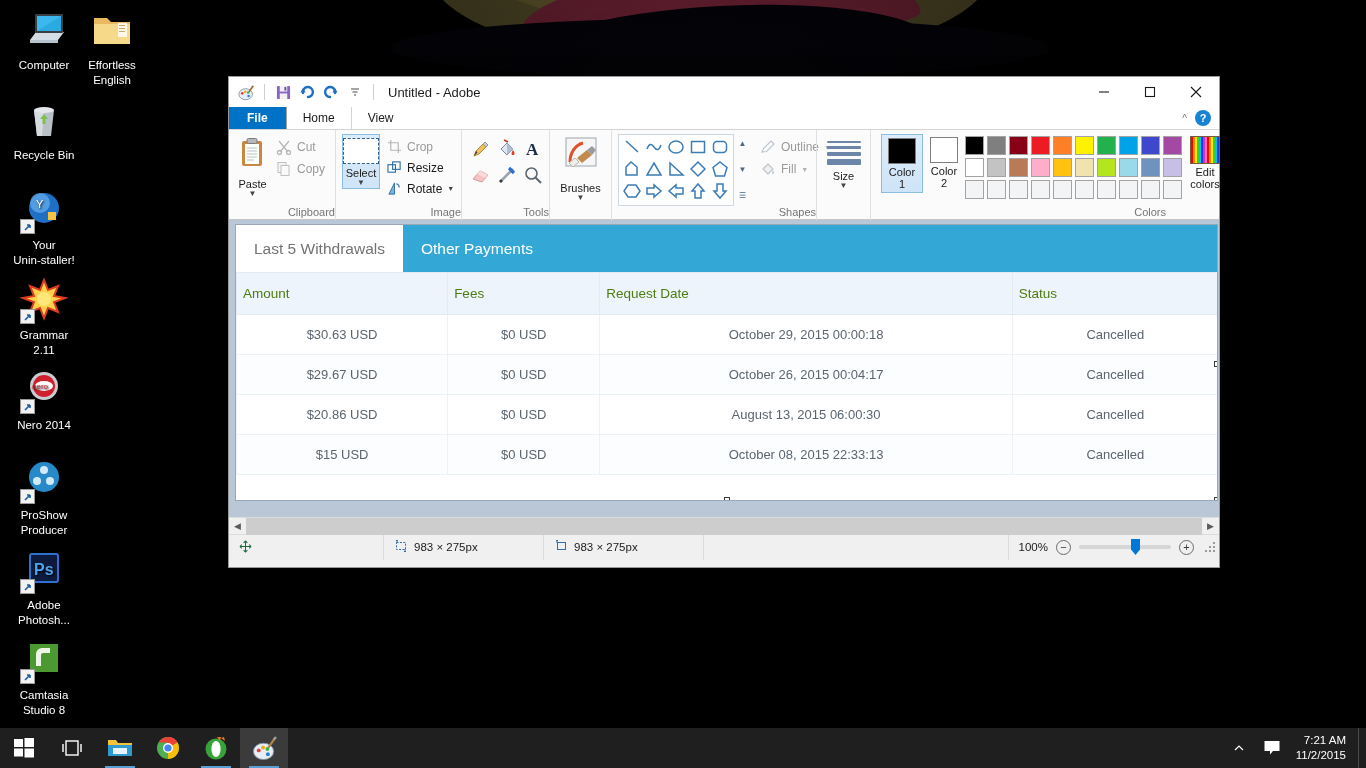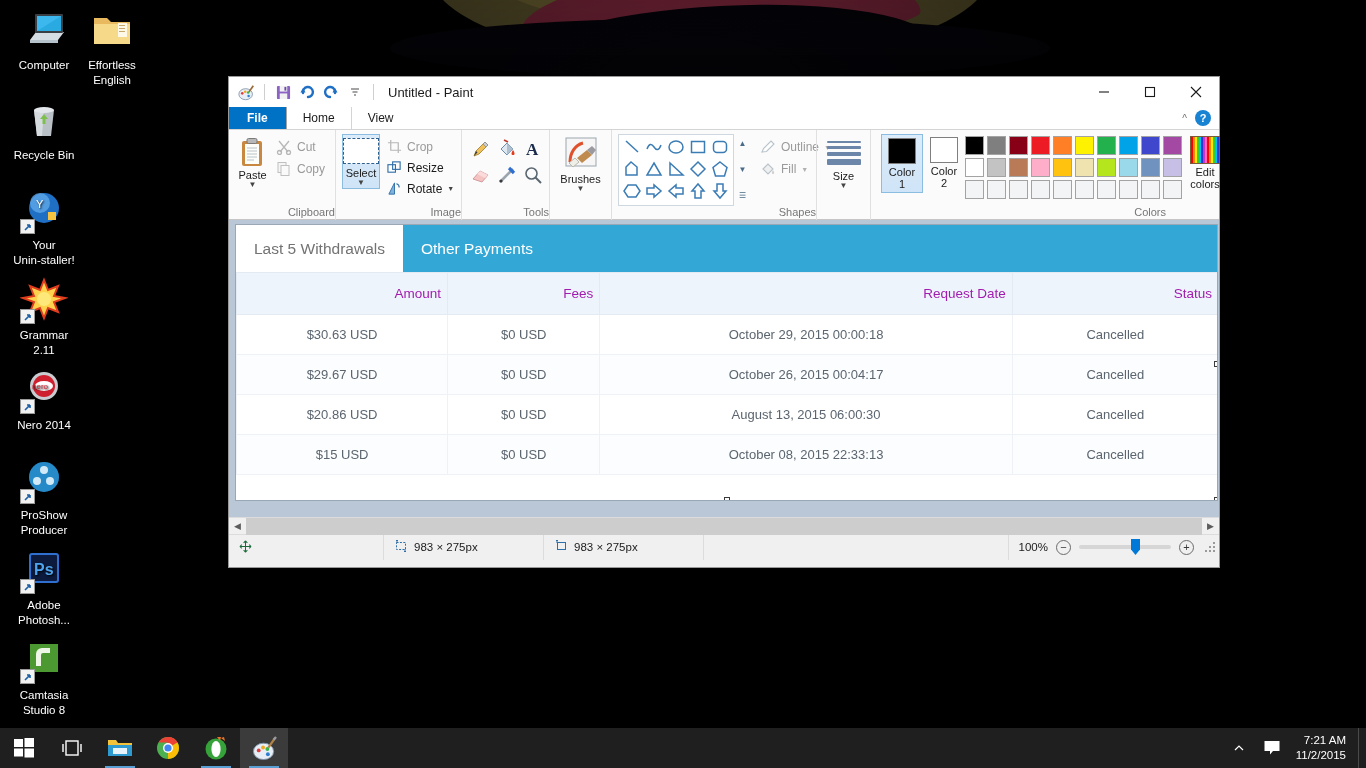--- a/index.html
+++ b/index.html
@@ -191,21 +191,21 @@
     text-align: right;
     font-size: 11px; color: #767676;
   }
   .bigbtn {
     width: 56px;
     display: flex; flex-direction: column; align-items: center;
     font-size: 11px; color: #1b1b1b;
     padding-top: 3px;
     cursor: pointer;
   }
-  .bigbtn .cap { margin-top: 0; line-height: 12px; text-align: center; }
+  .bigbtn .cap { margin-top: 9px; line-height: 12px; text-align: center; }
   .caret { font-size: 8px; line-height: 7px; color: #444; }
   .smallbtn {
     display: flex; align-items: center; gap: 5px;
     font-size: 12px; color: #9a9a9a;
     padding: 3px 4px;
     cursor: pointer;
     white-space: nowrap;
   }
   .smallbtn.enabled { color: #1b1b1b; }
   .col { display: flex; flex-direction: column; justify-content: flex-start; padding-top: 2px; }
@@ -328,23 +328,23 @@
     cursor: pointer;
   }
   .wtab.active {
     background: #fff;
     color: #737373;
   }
   table.wtable { width: 100%; border-collapse: collapse; font-size: 13px; color: #55606b; }
   table.wtable th {
     background: #edf4fb;
     font-weight: normal;
-    color: #a21caf;
+    color: #4d7c0f;
     padding: 13px 6px;
-    text-align: right;
+    text-align: left;
     border: 1px solid #e3eaf1;
     font-size: 13.5px;
   }
   table.wtable td {
     padding: 12px 6px;
     text-align: center;
     border: 1px solid #eef2f6;
     font-size: 13px;
     color: #5b656f;
   }
@@ -646,21 +646,21 @@
             <path d="M9.5 8.5 L12 4 L14.5 8.5 Z" fill="#1f6fc4"></path>
           </svg>
         </div>
         <div class="qat-btn">
           <svg width="12" height="12" viewBox="0 0 12 12">
             <path d="M2 3 H10 M3.5 6 H8.5 M5 9 H7" stroke="#4a4a4a" stroke-width="1.2"></path>
           </svg>
         </div>
         <div class="sep"></div>
       </div>
-      <div class="wtitle">Untitled - Paint</div>
+      <div class="wtitle">Untitled - Adobe</div>
       <div class="wbtns">
         <div class="wbtn">
           <svg width="12" height="12" viewBox="0 0 12 12">
               <path d="M1 6 H11" stroke="#1b1b1b" stroke-width="1.1"></path>
             </svg>
         </div>
         <div class="wbtn">
           <svg width="12" height="12" viewBox="0 0 12 12">
               <rect x="1.5" y="1.5" width="9" height="9" fill="none" stroke="#1b1b1b" stroke-width="1.1"></rect>
             </svg>

